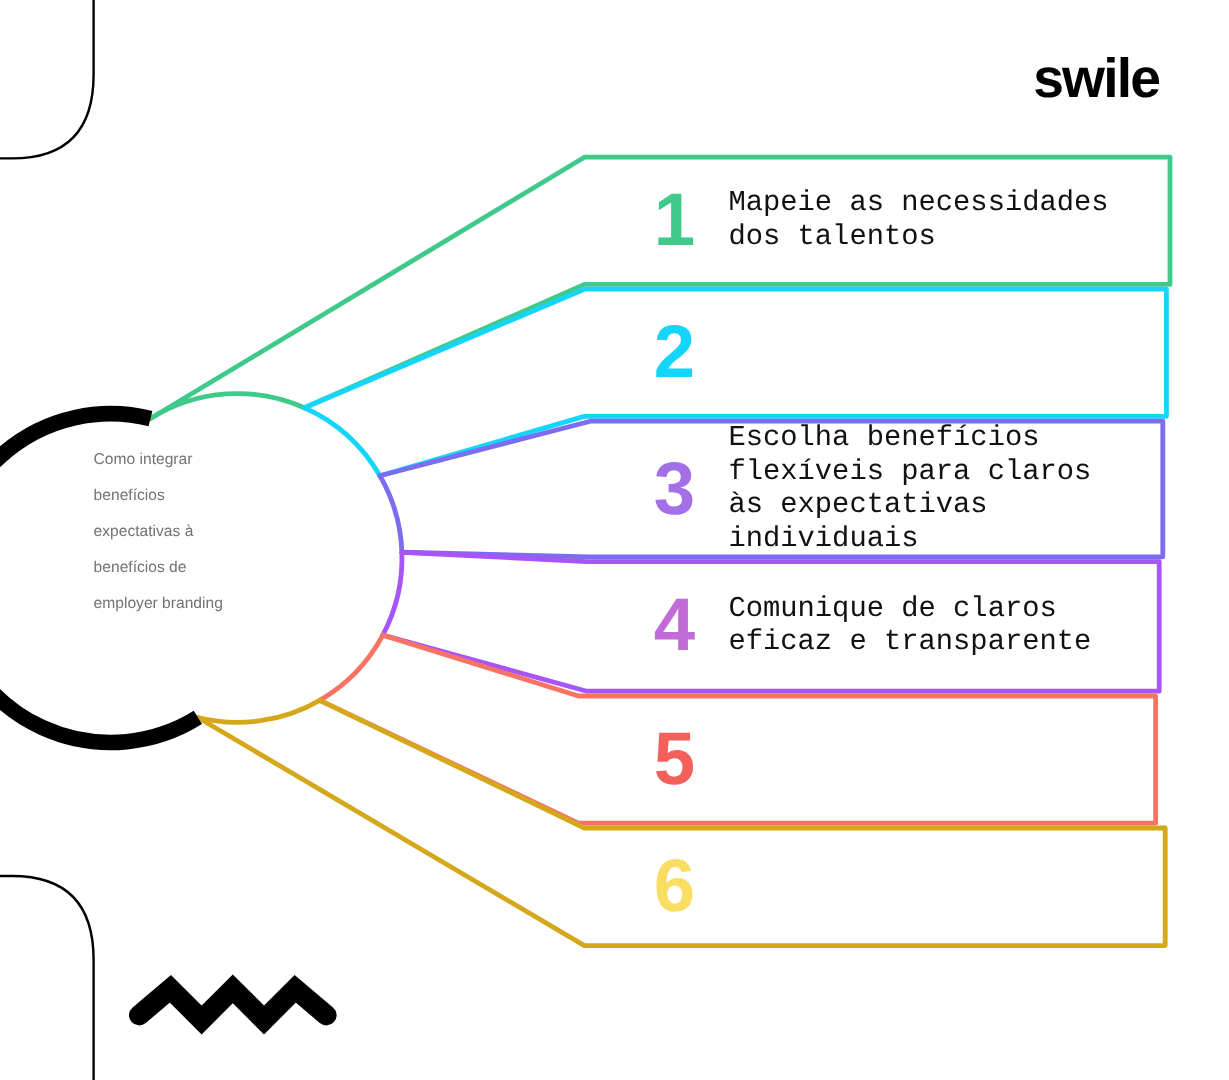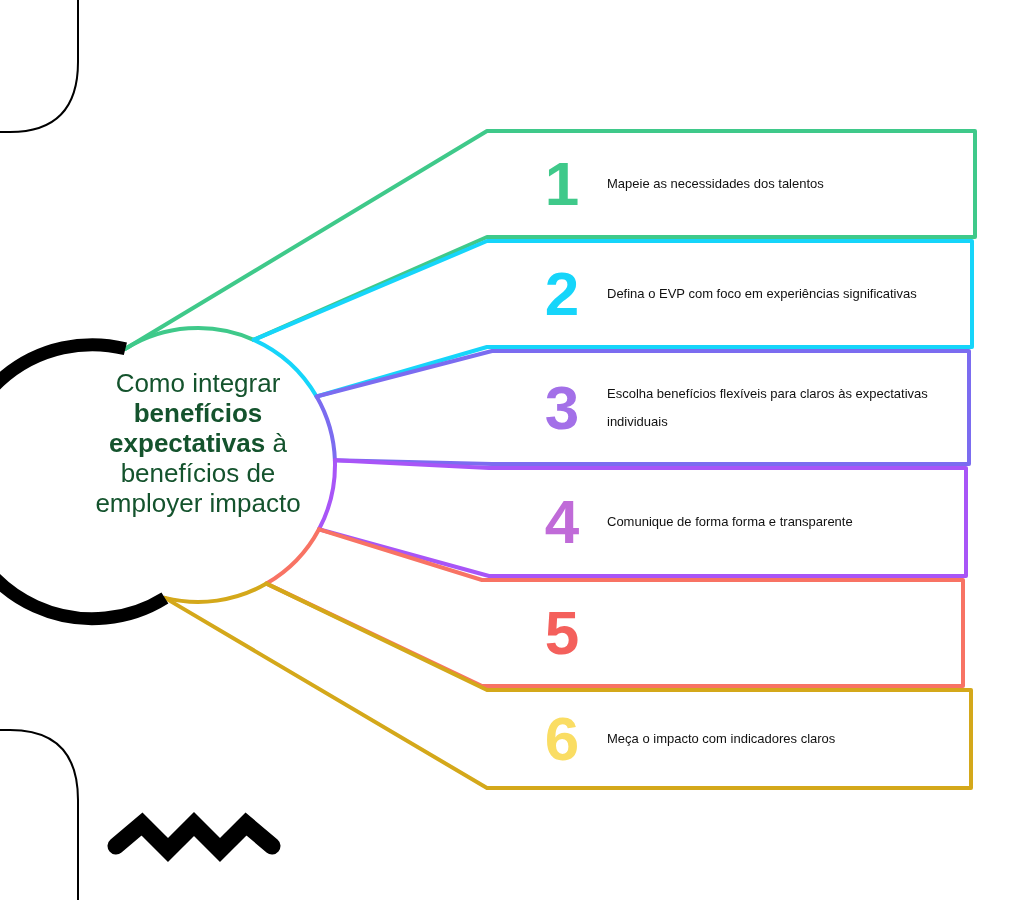--- a/index.html
+++ b/index.html
@@ -45,49 +45,50 @@
     font-family: "Liberation Sans", sans-serif;
   }
 
   
   #hub-label {
     position: absolute;
     left: 78px;
     top: 368px;
     width: 240px;
     z-index: 5;
-    text-align: center;
-    font-size: 26px;
+    text-align: left;
+    font-size: 13px;
     line-height: 30px;
-    color: #14532d;
+    color: #737373;
   }
-  #hub-label b { font-weight: 700; }
+  #hub-label b { font-weight: 400; }
 
   
   .step {
     position: absolute;
     z-index: 5;
     display: flex;
     align-items: center;
   }
   .step-num {
     width: 72px;
     flex: 0 0 72px;
     text-align: center;
     font-size: 62px;
     line-height: 62px;
     font-weight: 700;
     letter-spacing: -2px;
   }
   .step-text {
     flex: 1 1 auto;
-    font-size: 13px;
+    font-size: 24px;
     line-height: 28px;
     color: #111111;
     padding-left: 10px;
+    font-family: Liberation Mono, monospace;
   }
 </style>
 </head>
 <body>
 
 <div id="stage">
 
   <svg id="decor" viewBox="0 0 1024 900">
     <path d="M 78 -10 L 78 62 Q 78 132 10 132 L -10 132" fill="none" stroke="#000000" stroke-width="2"></path>
     <path d="M -10 730 L 10 730 Q 78 730 78 800 L 78 910" fill="none" stroke="#000000" stroke-width="2"></path>
@@ -103,48 +104,47 @@
       <path d="M 316.6 396.5 L 492 351 L 969 351 L 969 464 L 492 464 L 334.9 460.2" fill="none" stroke="#7B6CF0" stroke-width="4" stroke-linejoin="round" stroke-linecap="round"></path>
       <path d="M 334.9 460.2 A 137 137 0 0 1 319.0 529.3" fill="none" stroke="#A855F7" stroke-width="4" stroke-linecap="round"></path>
       <path d="M 334.9 460.2 L 489 468 L 966 468 L 966 576 L 489 576 L 319.0 529.3" fill="none" stroke="#A855F7" stroke-width="4" stroke-linejoin="round" stroke-linecap="round"></path>
       <path d="M 319.0 529.3 A 137 137 0 0 1 266.5 583.6" fill="none" stroke="#F87364" stroke-width="4" stroke-linecap="round"></path>
       <path d="M 319.0 529.3 L 482 580 L 963 580 L 963 686 L 482 686 L 266.5 583.6" fill="none" stroke="#F87364" stroke-width="4" stroke-linejoin="round" stroke-linecap="round"></path>
       <path d="M 266.5 583.6 A 137 137 0 0 1 164.9 597.9" fill="none" stroke="#D4A81A" stroke-width="4" stroke-linecap="round"></path>
       <path d="M 266.5 583.6 L 487 690 L 971 690 L 971 788 L 487 788 L 164.9 597.9" fill="none" stroke="#D4A81A" stroke-width="4" stroke-linejoin="round" stroke-linecap="round"></path>
       <path d="M 164.9 597.9 A 137 137 0 1 1 125.4 348.8" fill="none" stroke="#000000" stroke-width="13" stroke-linecap="butt"></path>
     </svg>
 
+  <div id="logo">swile</div>
 
   <div id="hub-label">
     <span>Como integrar</span><br>
     <b>benefícios</b><br>
     <b>expectativas</b><span> à</span><br>
     <span>benefícios de</span><br>
-    <span>employer impacto</span>
+    <span>employer branding</span>
   </div>
 
   <div id="steps-host">
       <div class="step" style="left: 525px; top: 129px; width: 430px; height: 110px;">
         <div class="step-num" style="color: rgb(63, 201, 138);">1</div>
         <div class="step-text">Mapeie as necessidades dos talentos</div>
       </div>
       <div class="step" style="left: 525px; top: 239px; width: 427px; height: 110px;">
         <div class="step-num" style="color: rgb(22, 213, 250);">2</div>
-        <div class="step-text">Defina o EVP com foco em experiências significativas</div>
       </div>
       <div class="step" style="left: 525px; top: 349px; width: 424px; height: 117px;">
         <div class="step-num" style="color: rgb(163, 112, 232);">3</div>
         <div class="step-text">Escolha benefícios flexíveis para claros às expectativas individuais</div>
       </div>
       <div class="step" style="left: 525px; top: 466px; width: 421px; height: 112px;">
         <div class="step-num" style="color: rgb(192, 107, 216);">4</div>
-        <div class="step-text">Comunique de forma forma e transparente</div>
+        <div class="step-text">Comunique de claros eficaz e transparente</div>
       </div>
       <div class="step" style="left: 525px; top: 578px; width: 418px; height: 110px;">
         <div class="step-num" style="color: rgb(244, 96, 92);">5</div>
       </div>
       <div class="step" style="left: 525px; top: 688px; width: 426px; height: 102px;">
         <div class="step-num" style="color: rgb(250, 221, 99);">6</div>
-        <div class="step-text">Meça o impacto com indicadores claros</div>
       </div>
     </div>
 
 </div>
 
 </body></html>

